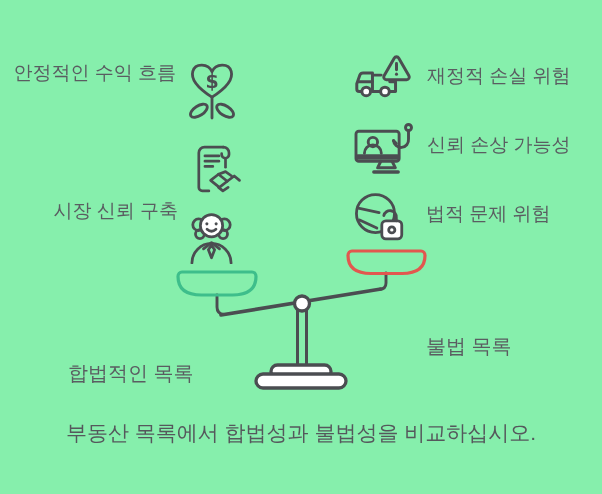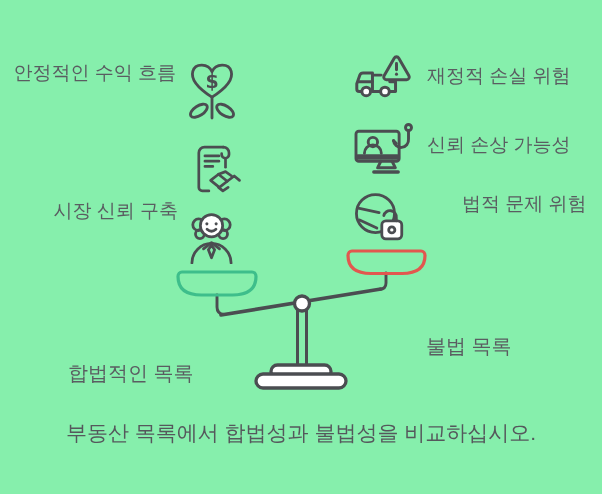--- a/index.html
+++ b/index.html
@@ -103,21 +103,21 @@
       <circle cx="27" cy="26" r="21"></circle>
       <path d="M8 20 l23 5 M9.5 33 l19 9"></path>
       <rect class="wfill" x="34" y="34" width="22" height="20" rx="4.5"></rect>
       <circle cx="45" cy="44" r="3.4"></circle>
       <path d="M50 34 v-3.5 a7 7 0 0 0 -13.8 -2.2"></path>
     </svg>
   </div>
 
   <div class="abs label r-label" style="left:427px;top:132px;">신뢰 손상 가능성</div>
   <div class="abs label r-label" style="left:427px;top:63px;">재정적 손실 위험</div>
-  <div class="abs label r-label" style="left:426px;top:191px;margin-left:36px;">법적 문제 위험</div>
+  <div class="abs label r-label" style="left:426px;top:201px;">법적 문제 위험</div>
 
   <svg id="scale-art" width="602" height="494" viewBox="0 0 602 494">
 
     <path class="ink" d="M217 295 v12 q0 7 7 7.5" style="stroke-width:2.9"></path>
     <path class="ink" d="M386 273 v10 q0 6 -6.5 6.3" style="stroke-width:2.9"></path>
 
     <path class="ink" d="M221 315 L381 289" style="stroke-width:3.6"></path>
 
     <path class="ink" d="M297.5 308 V366 M306.5 308 V366" style="stroke-width:3"></path>
 

